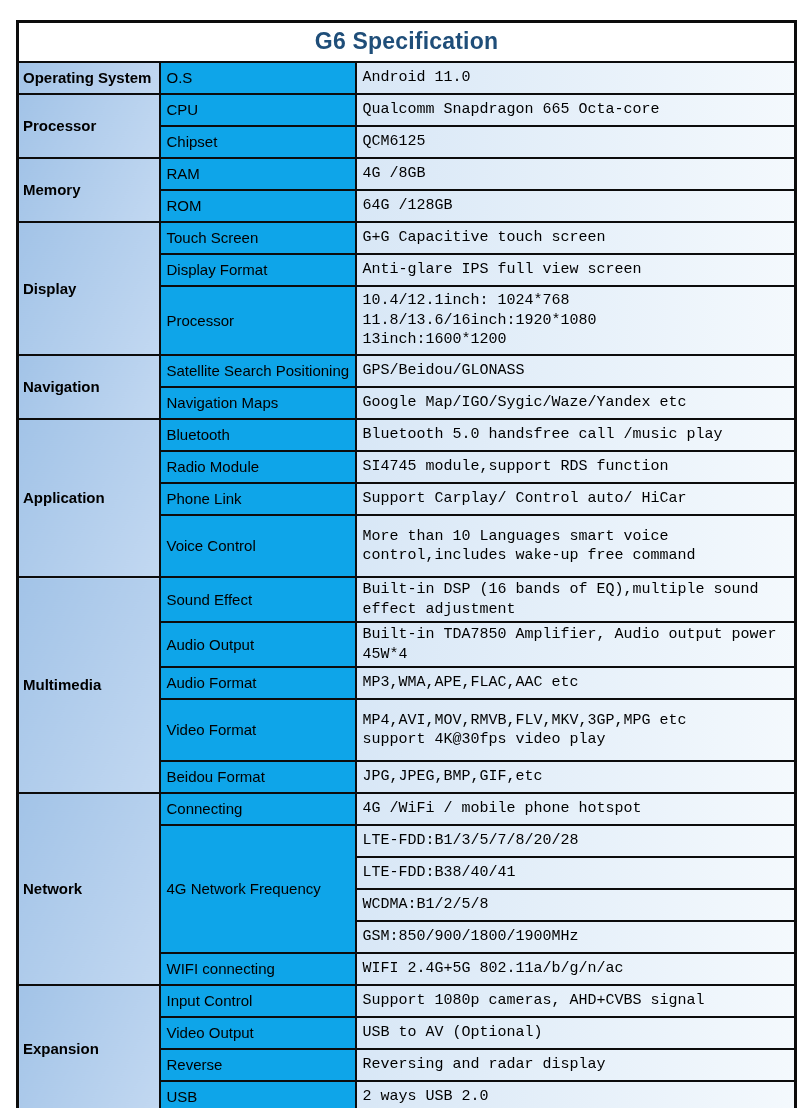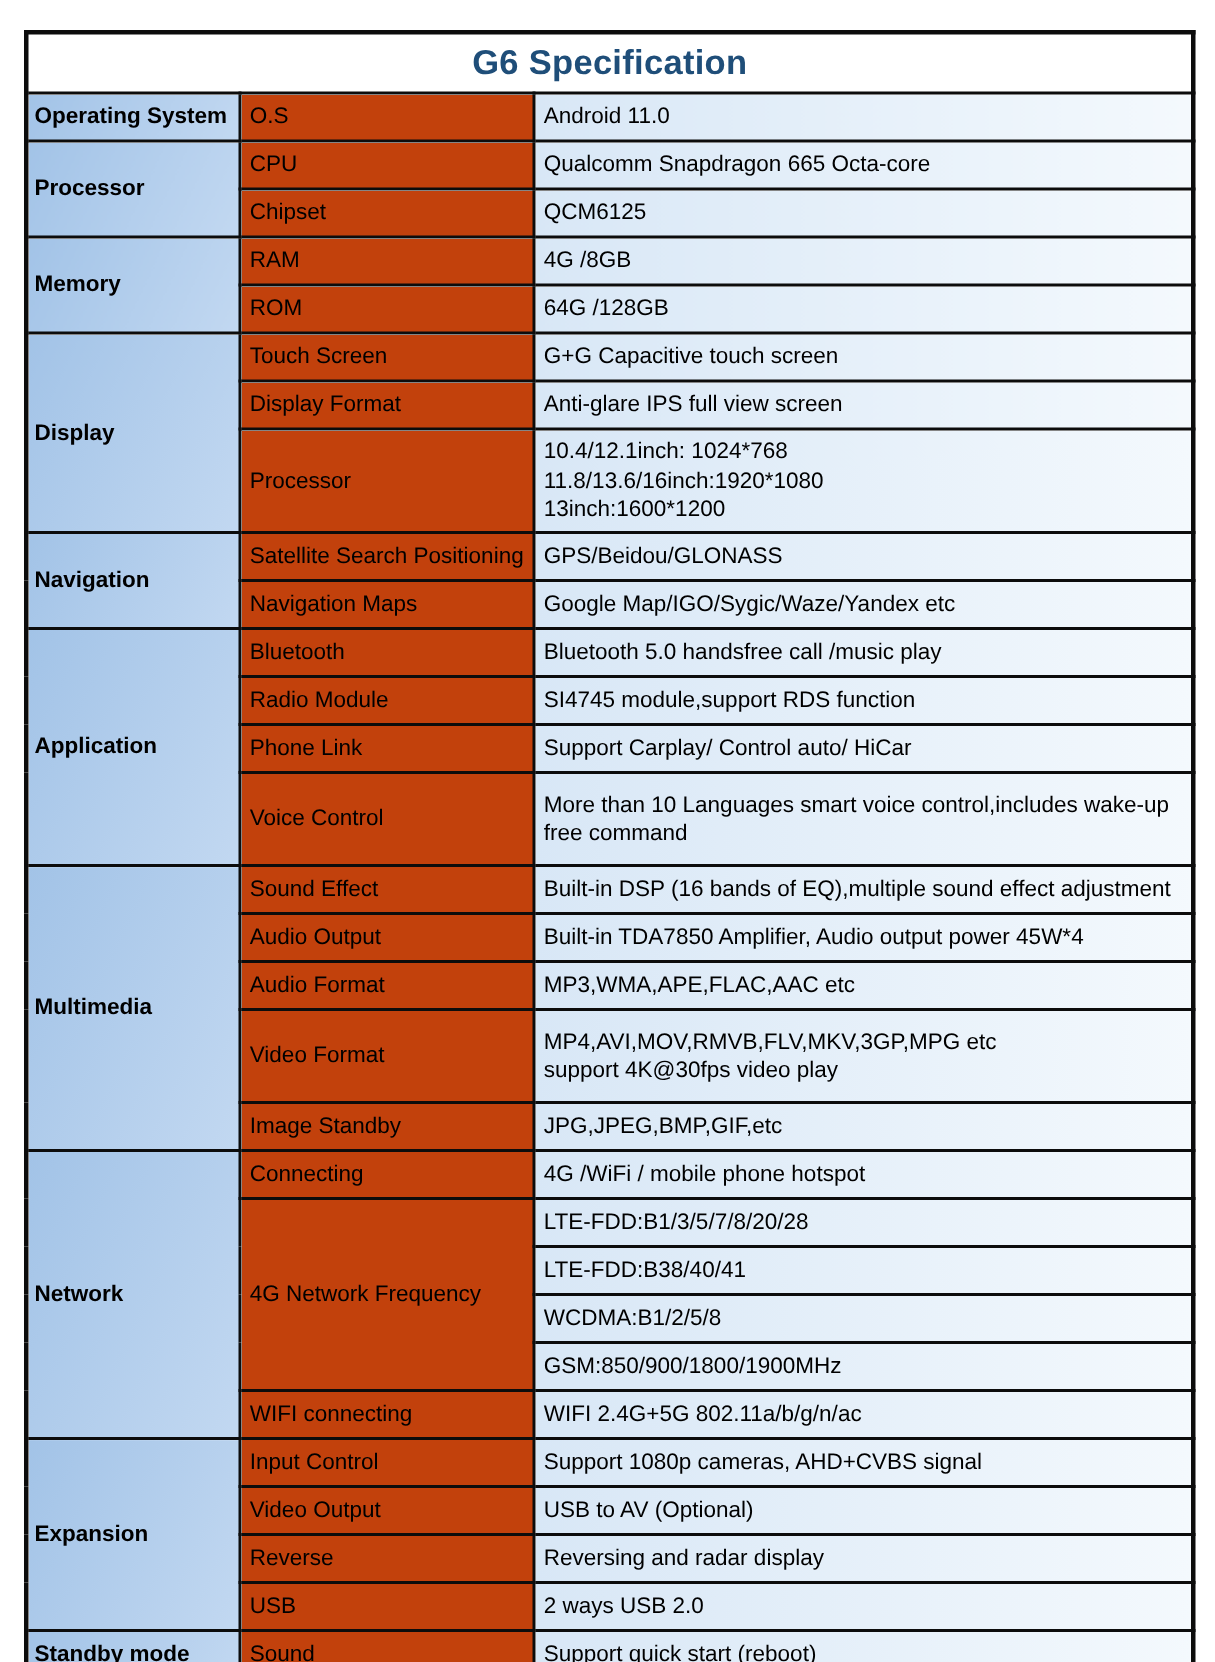--- a/index.html
+++ b/index.html
@@ -31,27 +31,28 @@
     font-weight:bold;
     color:#1f4e79;
     letter-spacing:0.2px;
   }
   td.cat{
     background:linear-gradient(115deg,#a2c3e7 0%,#c2d8f1 100%);
     font-weight:bold;
     padding:2px 3px 2px 4px;
   }
   td.lbl{
-    background:#c2410c;
+    background:#0ea5e9;
     padding:2px 4px 2px 6px;
   }
   td.val{
     background:linear-gradient(to right,#d8e7f6 0%,#f4f9fd 100%);
     padding:2px 4px 2px 6px;
     white-space:pre-line;
+    font-family:Liberation Mono, monospace;
   }
   tr.h1{height:32px;}
   tr.h2{height:62px;}
   tr.h3{height:69px;}
 </style>
 </head>
 <body>
 
 <div class="page">
   <table class="spec">
@@ -149,21 +150,21 @@
       <tr class="h1">
         <td class="lbl">Audio Format</td>
         <td class="val">MP3,WMA,APE,FLAC,AAC etc</td>
       </tr>
       <tr class="h2">
         <td class="lbl">Video Format</td>
         <td class="val">MP4,AVI,MOV,RMVB,FLV,MKV,3GP,MPG etc
 support 4K@30fps video play</td>
       </tr>
       <tr class="h1">
-        <td class="lbl">Image Standby</td>
+        <td class="lbl">Beidou Format</td>
         <td class="val">JPG,JPEG,BMP,GIF,etc</td>
       </tr>
 
       <tr class="h1">
         <td class="cat" rowspan="6">Network</td>
         <td class="lbl">Connecting</td>
         <td class="val">4G /WiFi / mobile phone hotspot</td>
       </tr>
       <tr class="h1">
         <td class="lbl" rowspan="4">4G Network Frequency</td>

